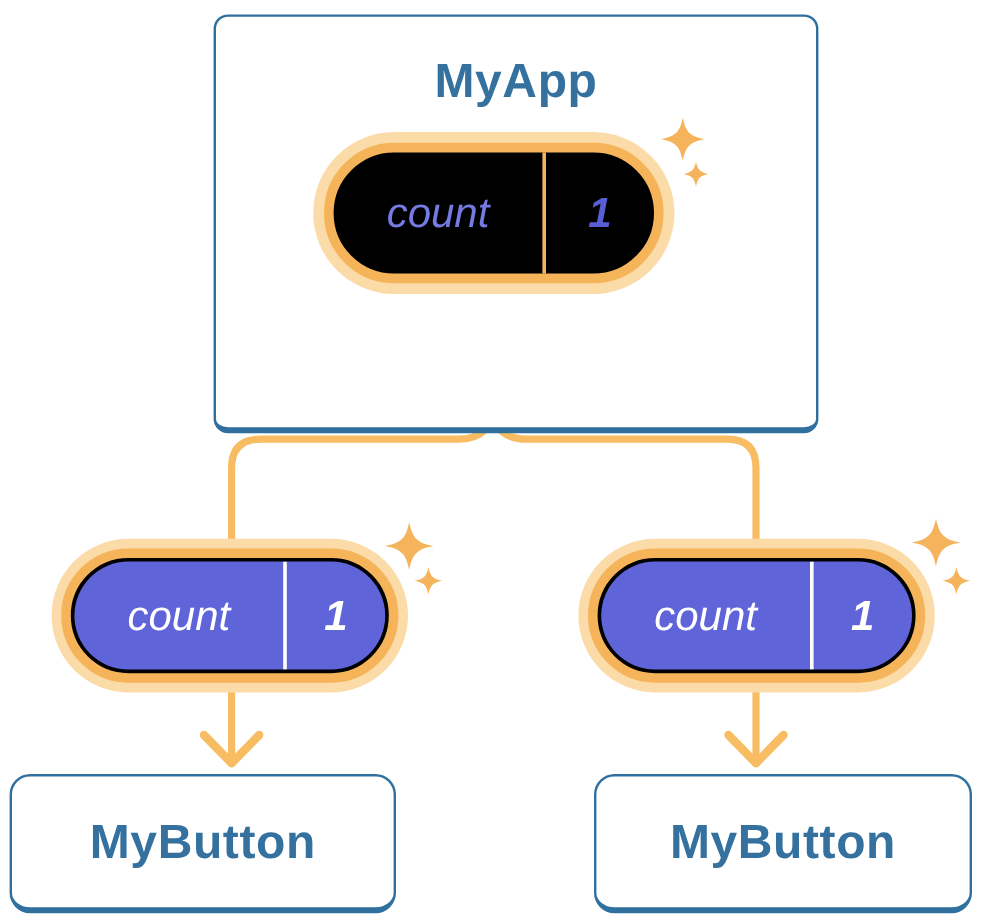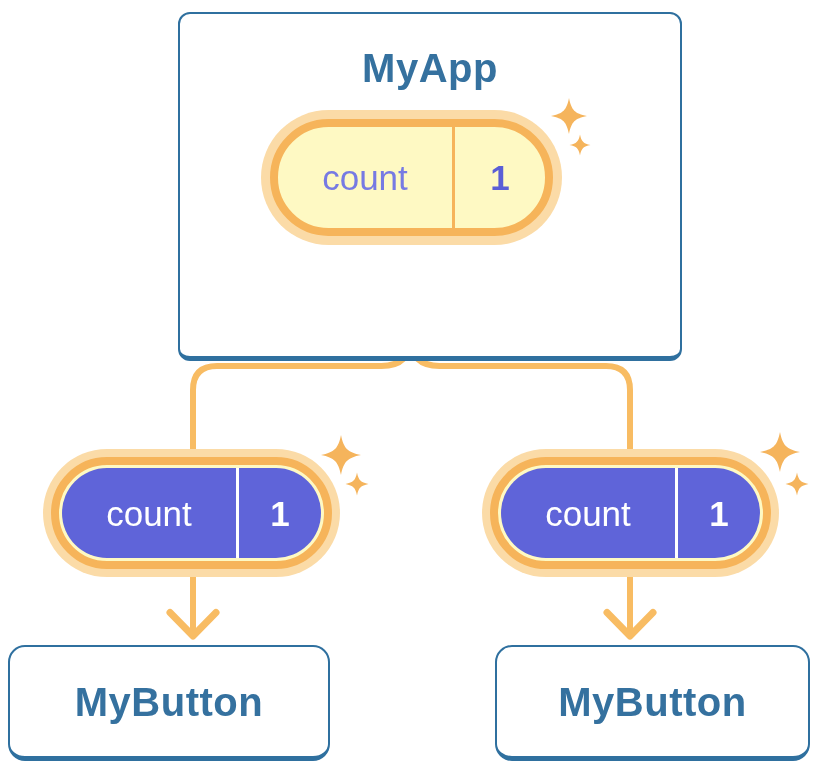--- a/index.html
+++ b/index.html
@@ -35,24 +35,25 @@
     line-height:1;
   }
   .card.root .card-title{margin-top:34px;}
   .card.child{display:flex;align-items:center;justify-content:center;border-radius:17px;}
   .card.child-left{left:8px;top:645px;width:322px;height:116px;}
   .card.child-right{left:495px;top:645px;width:315px;height:116px;}
 
   .pill{
     position:absolute;
     display:flex;
-    background:#fef9c3;
+    background:#000000;
     border:8px solid var(--pill-ring,#F6B45A);
     border-radius:90px;
     z-index:2;
+    font-style:italic;
   }
   .pill.light{
     left:270px;top:119px;width:283px;height:117px;
     box-shadow:0 0 0 9px var(--pill-halo,#FBDBA7);
   }
   .pill .cell{display:flex;align-items:center;justify-content:center;font-size:35px;line-height:1;}
   .pill .cell.label{flex:1;}
   .pill .cell.value{font-weight:700;}
   .pill.light .cell.label{color:var(--state-label-text,#767AE3);}
   .pill.light .cell.value{width:90px;color:var(--state-value-text,#5A5ED6);}

